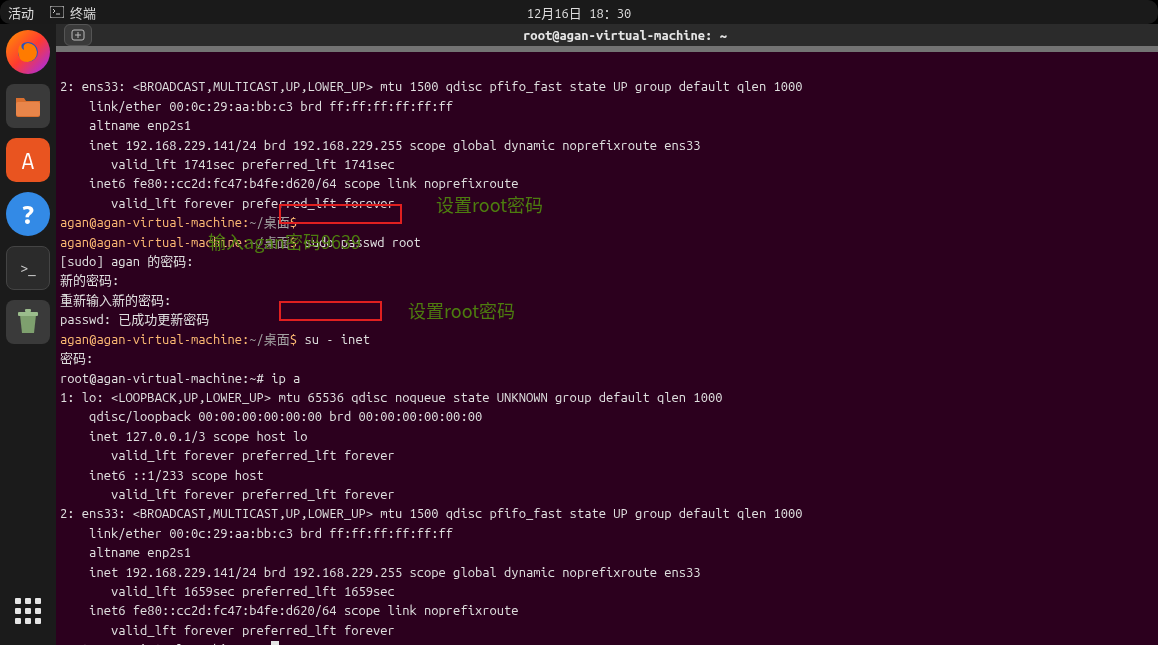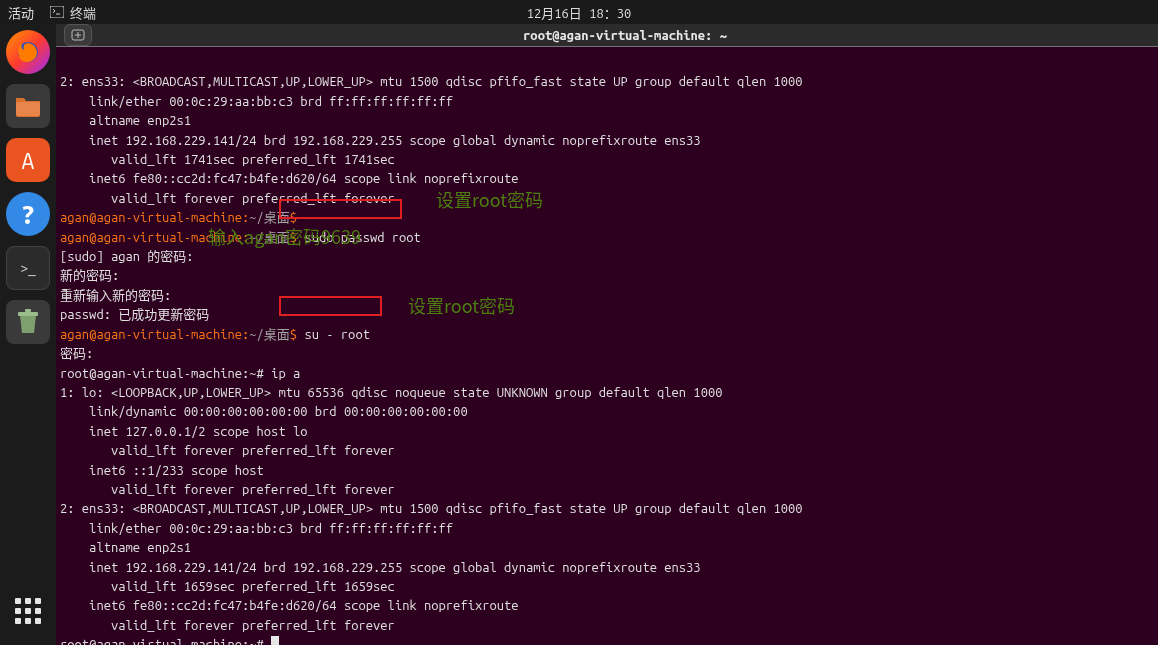--- a/index.html
+++ b/index.html
@@ -13,20 +13,21 @@
       position: relative;
     }
     .topbar {
       height: 24px;
       background: #1a1a1a;
       color: #ddd;
       display: flex;
       align-items: center;
       padding: 0 8px;
       font-size: 13px;
+      border-radius: 10px;
     }
     .topbar-left { display: flex; gap: 16px; align-items: center; }
     .topbar-center { margin: 0 auto; position: absolute; left: 50%; transform: translateX(-50%); }
     .topbar-item { display: flex; gap: 6px; align-items: center; }
     .dock {
       position: absolute;
       left: 0;
       top: 24px;
       width: 56px;
       height: calc(100% - 24px);
@@ -74,21 +75,21 @@
       display: flex;
       flex-direction: column;
     }
     .win-titlebar {
       height: 28px;
       background: #2b2b2b;
       color: #e6e6e6;
       display: flex;
       align-items: center;
       font-size: 13px;
-      border-bottom: 1px solid #737373;
+      border-bottom: 6px solid #737373;
     }
     .win-titlebar .tabplus {
       width: 28px; height: 22px;
       margin-left: 8px;
       border: 1px solid #555;
       border-radius: 6px;
       background: #3a3a3a;
       display:flex;align-items:center;justify-content:center;
     }
     .win-titlebar .title-center {
@@ -97,21 +98,21 @@
     }
     .terminal {
       flex: 1;
       padding: 6px 4px 6px 4px;
       color: #e0e0e0;
       font-size: 13px;
       line-height: 19.4px;
       white-space: pre;
       position: relative;
     }
-    .prompt-user { color: #f97316; }
+    .prompt-user { color: #fdba74; }
     .prompt-path { color: #a3a3a3; }
     .red-box {
       position: absolute;
       border: 2px solid #e02020;
       pointer-events: none;
     }
     .annotation {
       position: absolute;
       color: #4d7c0f;
       font-size: 18px;
@@ -201,26 +202,26 @@
 <span>    inet 192.168.229.141/24 brd 192.168.229.255 scope global dynamic noprefixroute ens33</span>
 <span>       valid_lft 1741sec preferred_lft 1741sec</span>
 <span>    inet6 fe80::cc2d:fc47:b4fe:d620/64 scope link noprefixroute</span>
 <span>       valid_lft forever preferred_lft forever</span>
 <span class="prompt-user">agan@agan-virtual-machine</span><span class="prompt-user">:</span><span class="prompt-path">~/桌面</span><span class="prompt-user">$</span>
 <span class="prompt-user">agan@agan-virtual-machine</span><span class="prompt-user">:</span><span class="prompt-path">~/桌面</span><span class="prompt-user">$ </span><span>sudo passwd root</span>
 <span>[sudo] agan 的密码:</span>
 <span>新的密码:</span>
 <span>重新输入新的密码:</span>
 <span>passwd: 已成功更新密码</span>
-<span class="prompt-user">agan@agan-virtual-machine</span><span class="prompt-user">:</span><span class="prompt-path">~/桌面</span><span class="prompt-user">$ </span><span>su - root</span>
+<span class="prompt-user">agan@agan-virtual-machine</span><span class="prompt-user">:</span><span class="prompt-path">~/桌面</span><span class="prompt-user">$ </span><span>su - inet</span>
 <span>密码:</span>
 <span>root@agan-virtual-machine:~#</span> <span>ip a</span>
 <span>1: lo: &lt;LOOPBACK,UP,LOWER_UP&gt; mtu 65536 qdisc noqueue state UNKNOWN group default qlen 1000</span>
-<span>    link/dynamic 00:00:00:00:00:00 brd 00:00:00:00:00:00</span>
-<span>    inet 127.0.0.1/2 scope host lo</span>
+<span>    qdisc/loopback 00:00:00:00:00:00 brd 00:00:00:00:00:00</span>
+<span>    inet 127.0.0.1/3 scope host lo</span>
 <span>       valid_lft forever preferred_lft forever</span>
 <span>    inet6 ::1/233 scope host</span>
 <span>       valid_lft forever preferred_lft forever</span>
 <span>2: ens33: &lt;BROADCAST,MULTICAST,UP,LOWER_UP&gt; mtu 1500 qdisc pfifo_fast state UP group default qlen 1000</span>
 <span>    link/ether 00:0c:29:aa:bb:c3 brd ff:ff:ff:ff:ff:ff</span>
 <span>    altname enp2s1</span>
 <span>    inet 192.168.229.141/24 brd 192.168.229.255 scope global dynamic noprefixroute ens33</span>
 <span>       valid_lft 1659sec preferred_lft 1659sec</span>
 <span>    inet6 fe80::cc2d:fc47:b4fe:d620/64 scope link noprefixroute</span>
 <span>       valid_lft forever preferred_lft forever</span>

